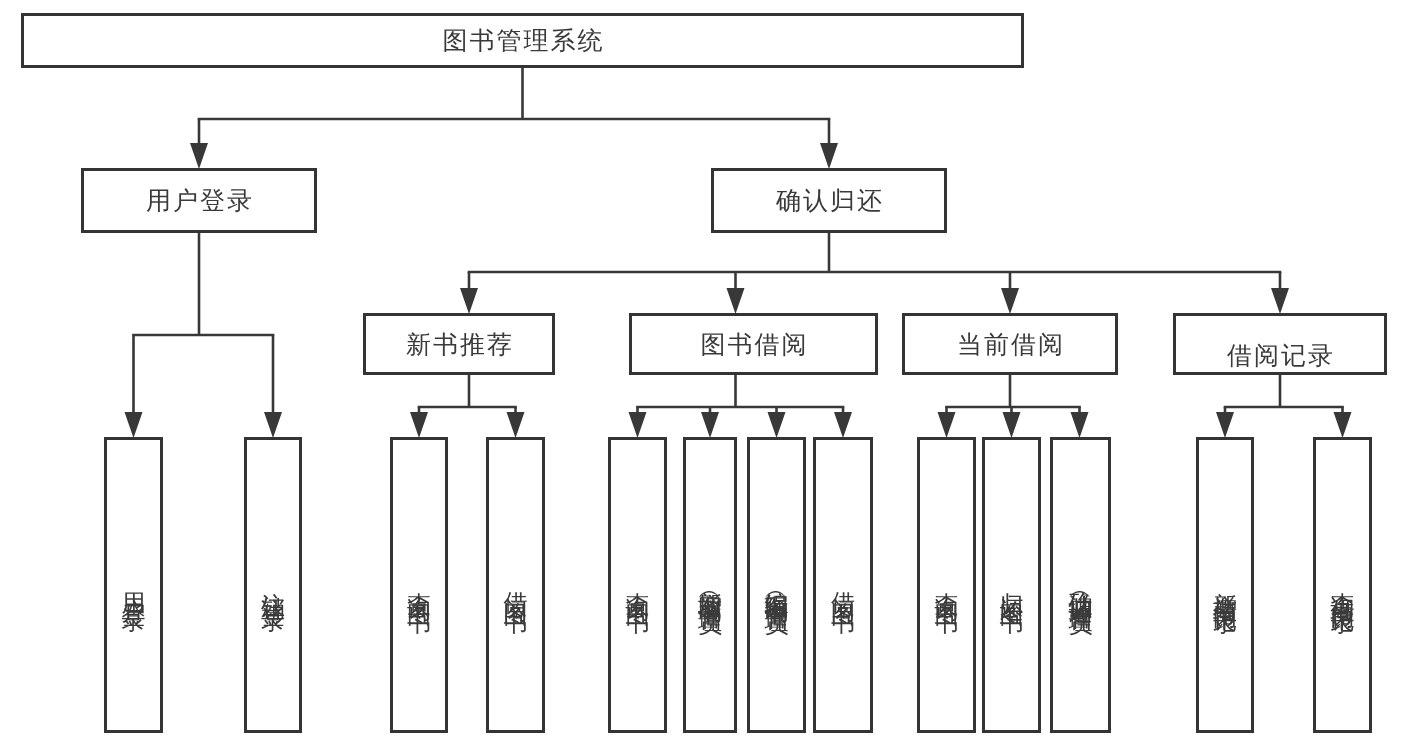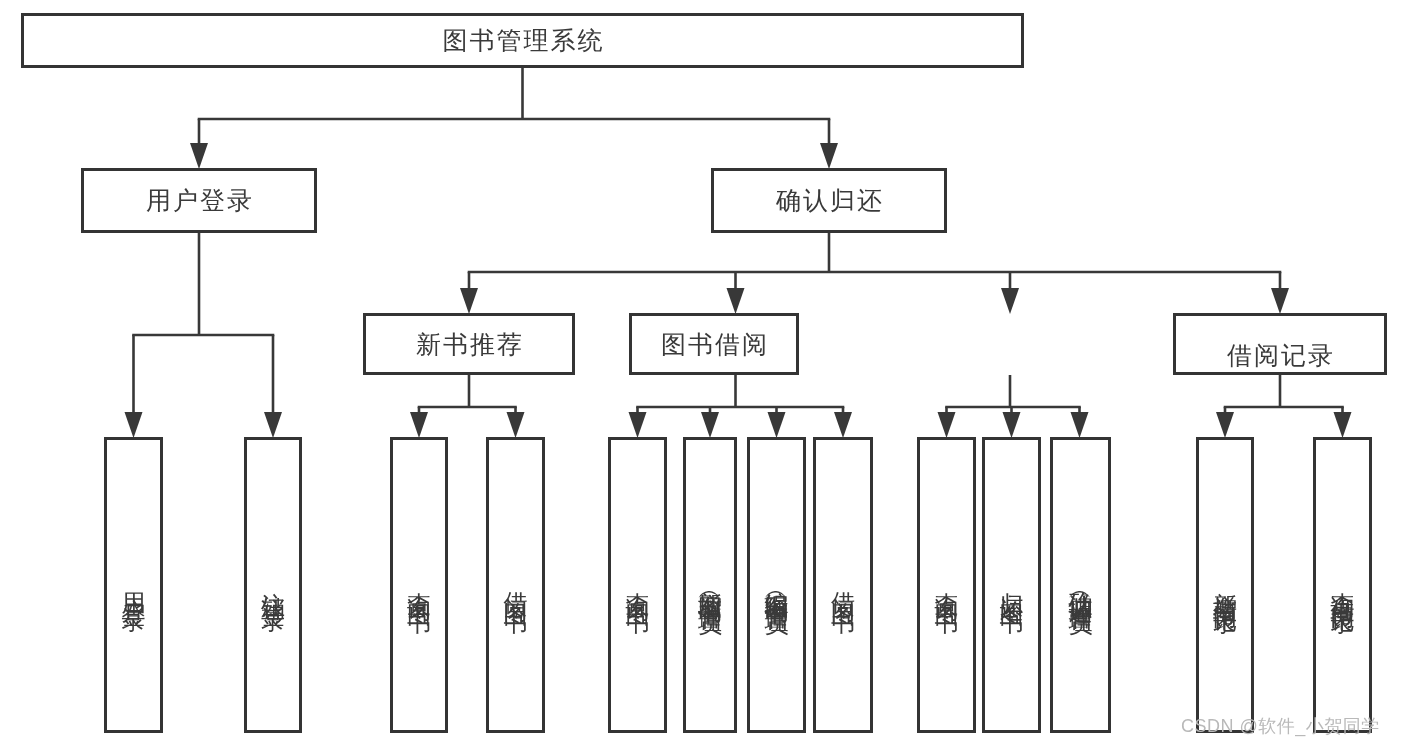--- a/index.html
+++ b/index.html
@@ -152,25 +152,28 @@
     <span class="htext">图书管理系统</span>
   </div>
 
   <div class="node lvl2" style="left:81px;">
     <span class="htext">用户登录</span>
   </div>
   <div class="node lvl2" style="left:711px;">
     <span class="htext">确认归还</span>
   </div>
 
-  <div class="node lvl3" style="left:363px;width:212px;">
+  <div class="node lvl3" style="left:363px;width:192px;">
     <span class="htext">新书推荐</span>
   </div>
-  <div class="node lvl3" style="left:629px;width:170px;">
+  <div class="node lvl3" style="left:629px;width:249px;">
     <span class="htext">图书借阅</span>
+  </div>
+  <div class="node lvl3" style="left:902px;width:216px;">
+    <span class="htext">当前借阅</span>
   </div>
   <div class="node lvl3" style="left:1173px;width:214px;align-items:flex-end;">
     <span class="htext">借阅记录</span>
   </div>
 
   <div class="node leaf" style="left:104px;width:59px;">
     <span class="vtext">用户登录</span>
   </div>
   <div class="node leaf" style="left:244px;width:58px;">
     <span class="vtext">注销登录</span>
@@ -206,15 +209,14 @@
     <span class="vtext" style="letter-spacing:3px;">确认归还（管理员）</span>
   </div>
 
   <div class="node leaf" style="left:1196px;width:58px;">
     <span class="vtext" style="letter-spacing:4px;">新增借阅记录</span>
   </div>
   <div class="node leaf" style="left:1313px;width:59px;">
     <span class="vtext" style="letter-spacing:4px;">查询借阅记录</span>
   </div>
 
-  <div id="watermark">CSDN @软件_小贺同学</div>
 
 </div>
 
 </body></html>

